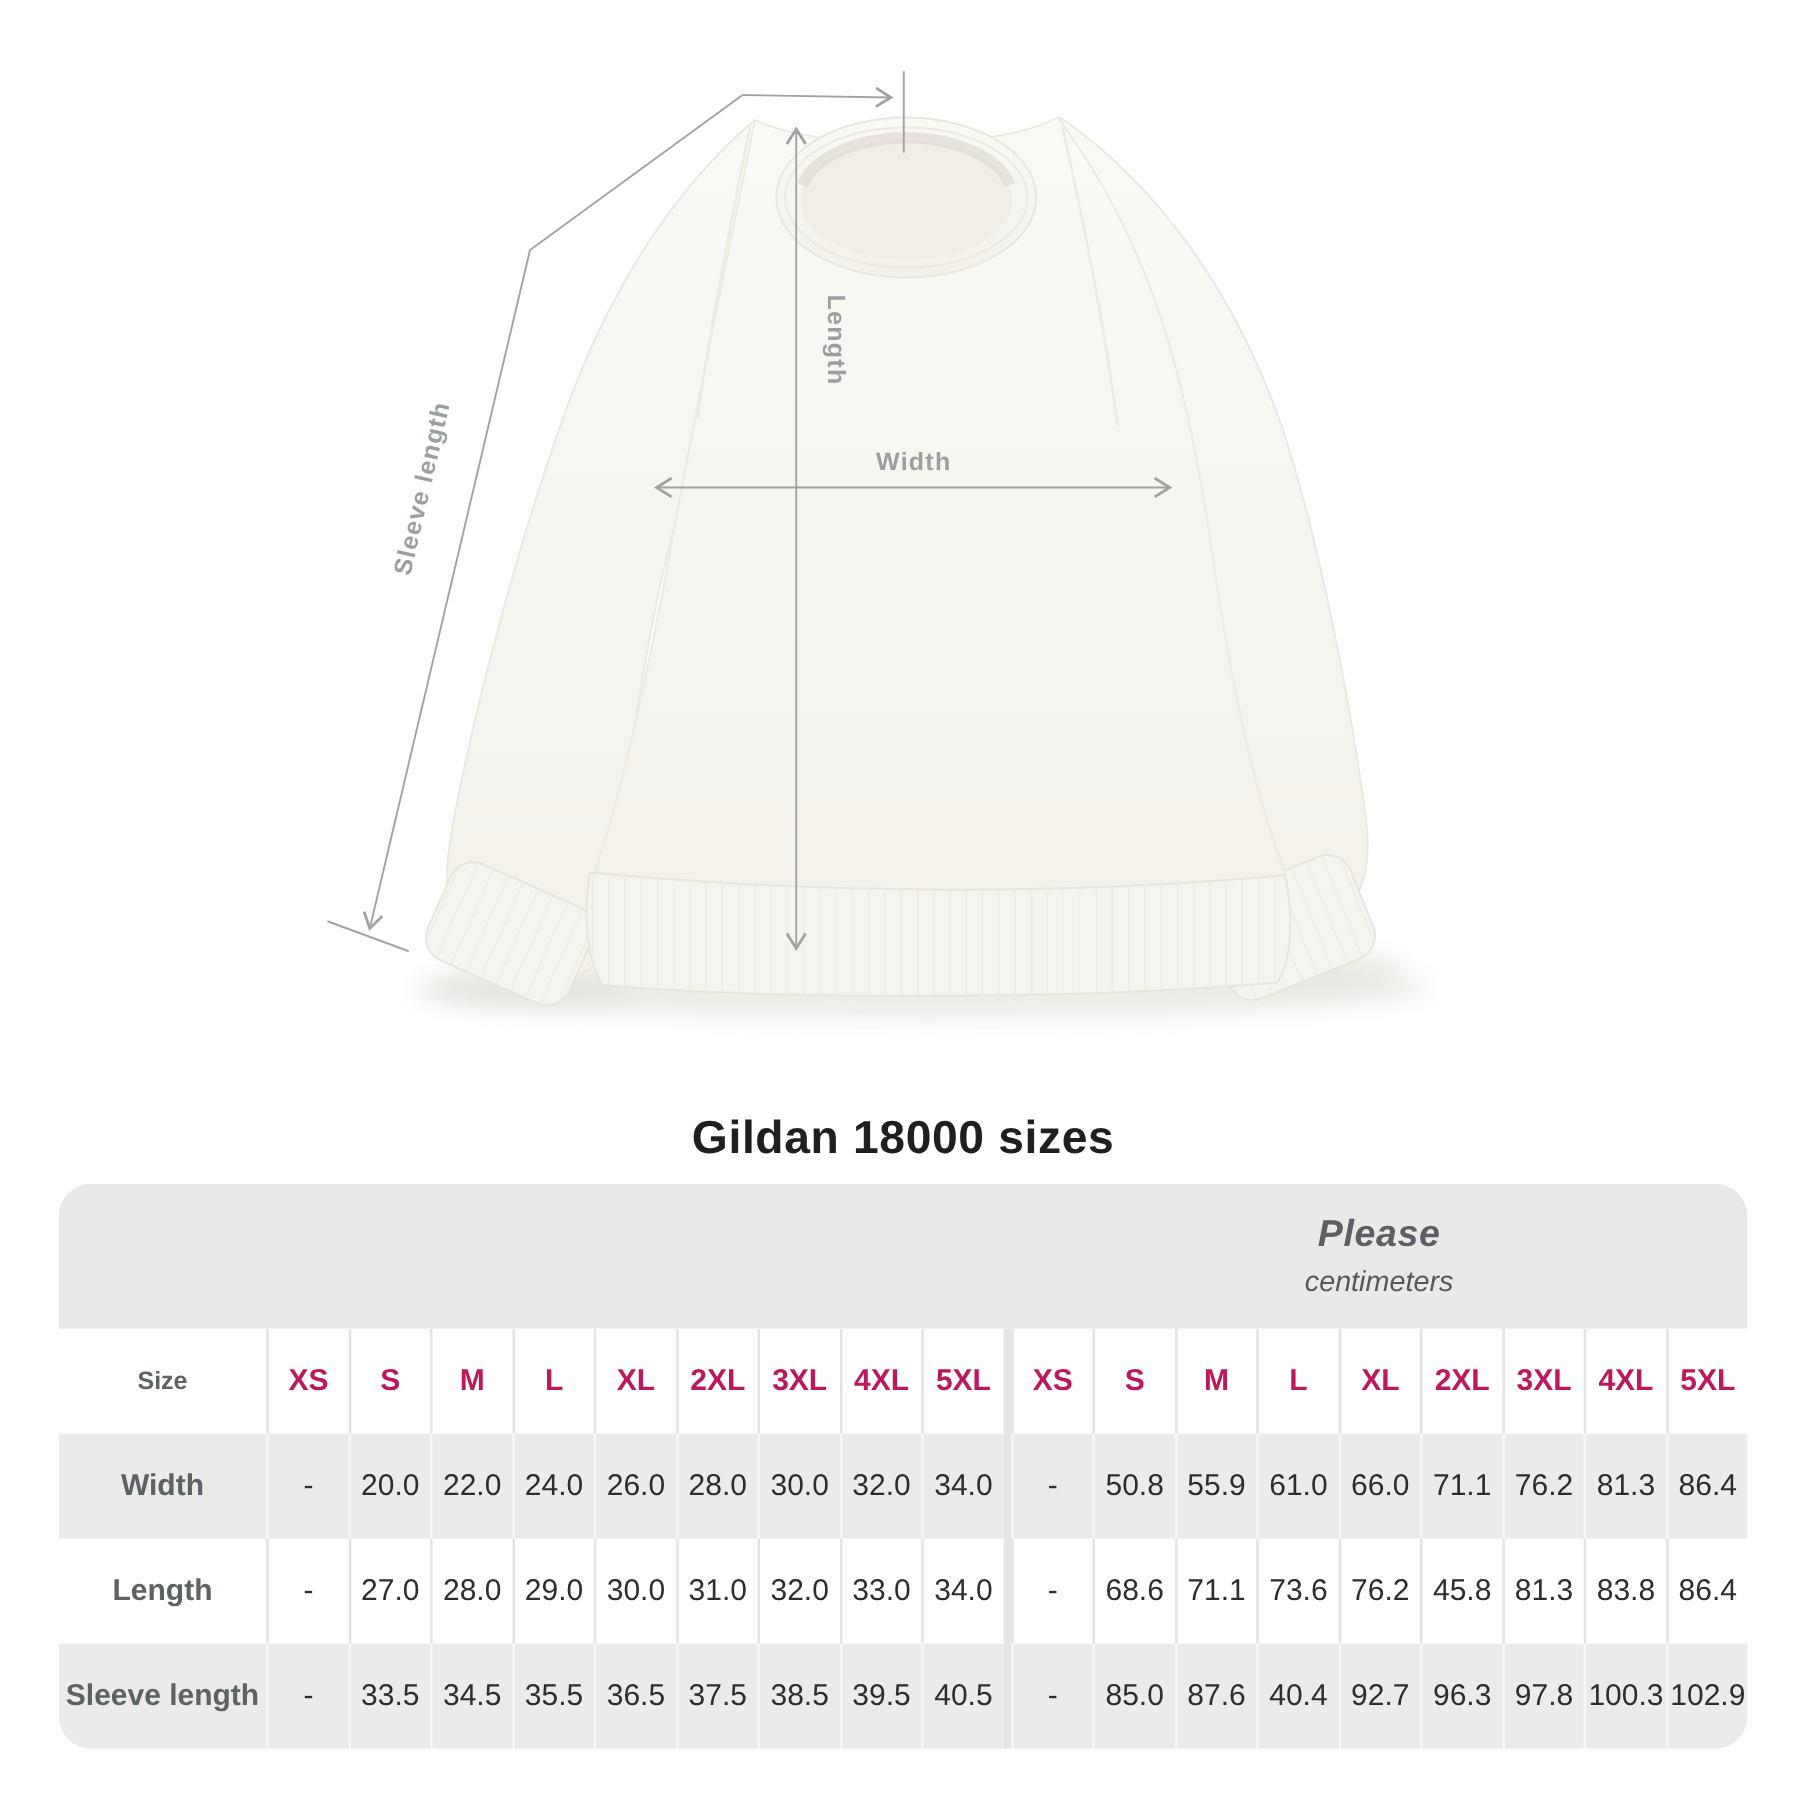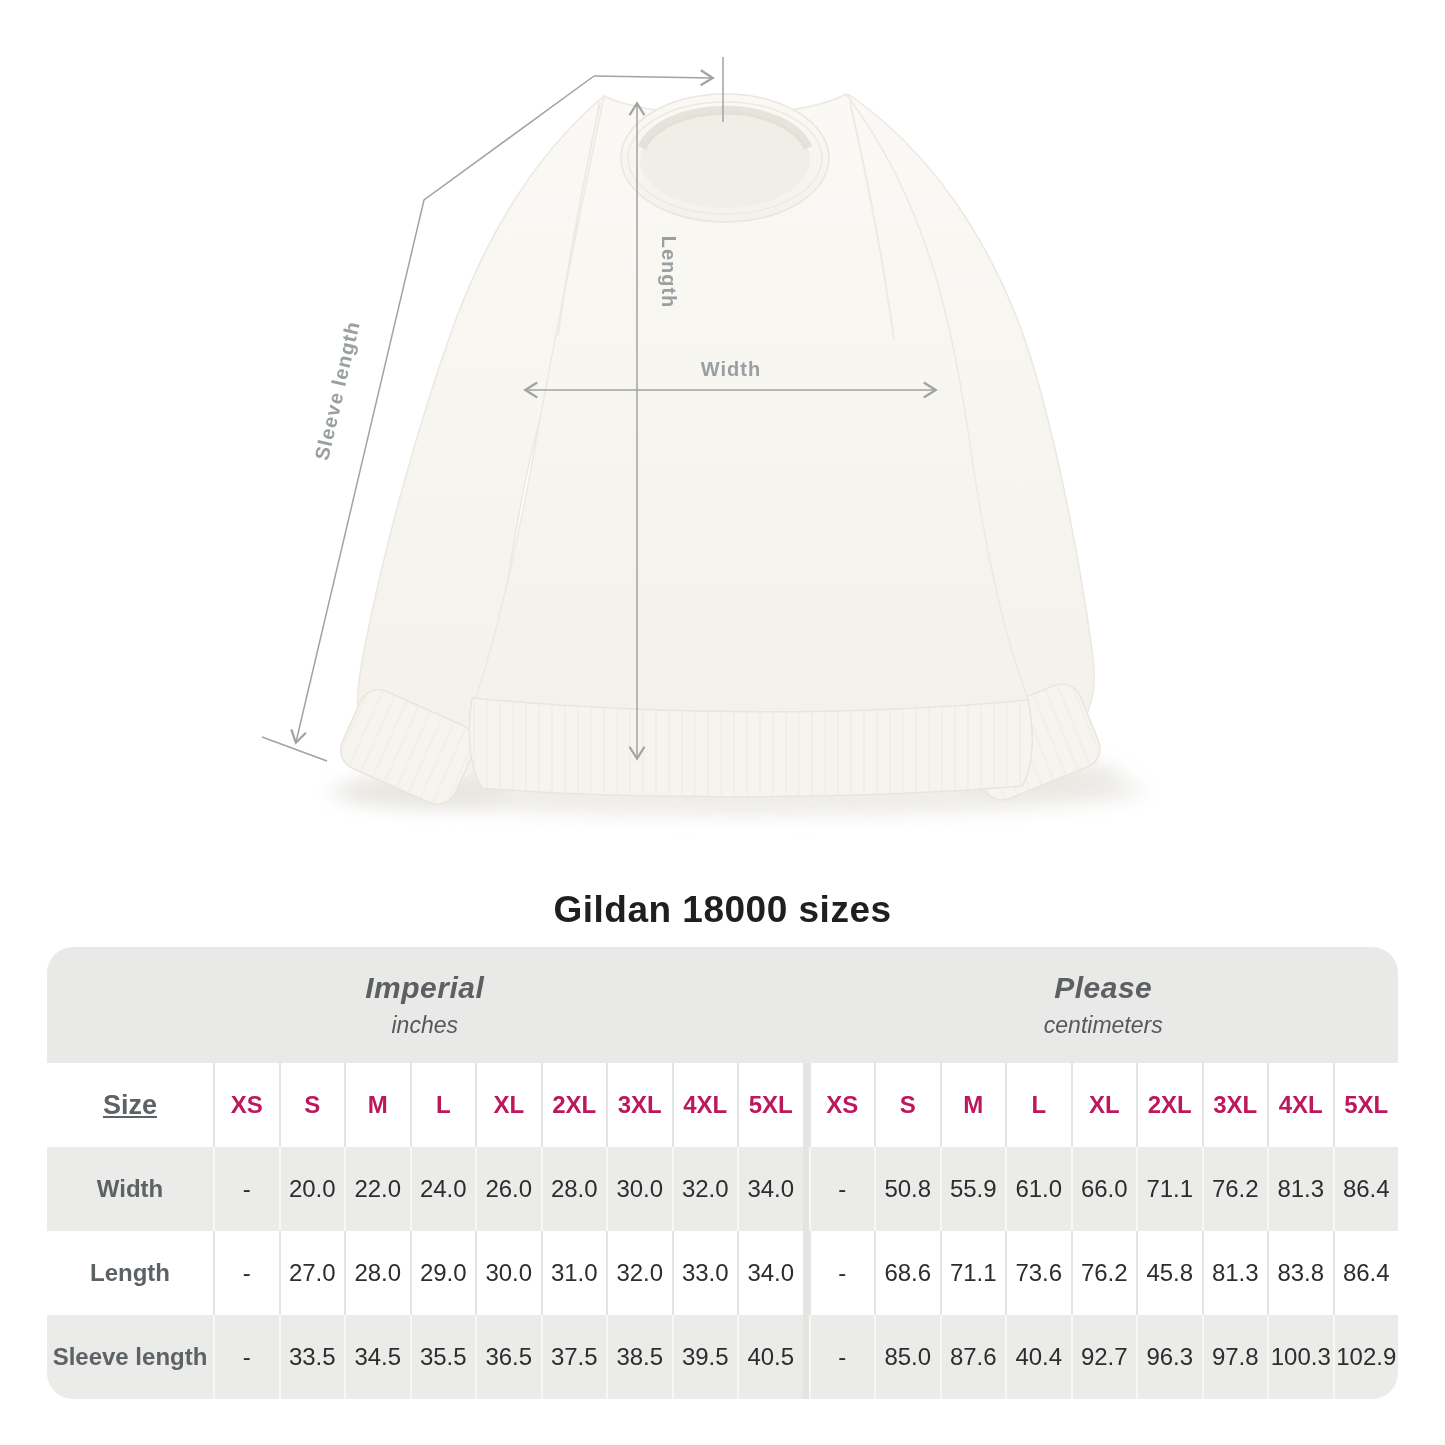--- a/index.html
+++ b/index.html
@@ -38,21 +38,21 @@
     display:grid;grid-template-columns:166px repeat(9,1fr) 6px repeat(9,1fr);
     grid-auto-rows:84px;
   }
   .cell{display:flex;align-items:center;justify-content:center;}
   .row-white{background:#ffffff;}
   .row-gray{background:#ebebea;}
   .dcell{background:#e4e4e3;}
   .bw{border-left:2px solid #e4e4e3;}
   .bg{border-left:2px solid #f7f7f5;}
   .hcell{font-weight:bold;font-size:24px;color:#be185d;}
-  .hlabel{font-size:27px;color:#5d6265;text-decoration:underline;}
+  .hlabel{font-size:20px;color:#5d6265;}
   .rlabel{font-weight:bold;font-size:24px;color:#5d6265;}
   .vcell{font-size:24px;color:#2d2d2d;}
 </style>
 </head>
 <body>
 
 <div class="page">
 
   <svg class="diagram" viewBox="0 0 1445 845" xmlns="http://www.w3.org/2000/svg">
     <defs>
@@ -150,24 +150,20 @@
 
     <text class="dim-label" transform="translate(662,272) rotate(90)">Length</text>
     <text class="dim-label" x="731" y="376">Width</text>
     <text class="dim-label" transform="translate(344,392) rotate(-77)">Sleeve length</text>
   </svg>
 
   <div class="title">Gildan 18000 sizes</div>
 
   <div class="size-table">
     <div class="band">
-      <div class="band-half band-imperial">
-        <div class="band-title">Imperial</div>
-        <div class="band-sub">inches</div>
-      </div>
       <div class="band-half band-metric">
         <div class="band-title">Please</div>
         <div class="band-sub">centimeters</div>
       </div>
     </div>
     <div class="grid" id="grid">
         <div class="cell row-white hcell hlabel">Size</div>
         <div class="cell row-white bw hcell">XS</div>
         <div class="cell row-white bw hcell">S</div>
         <div class="cell row-white bw hcell">M</div>

